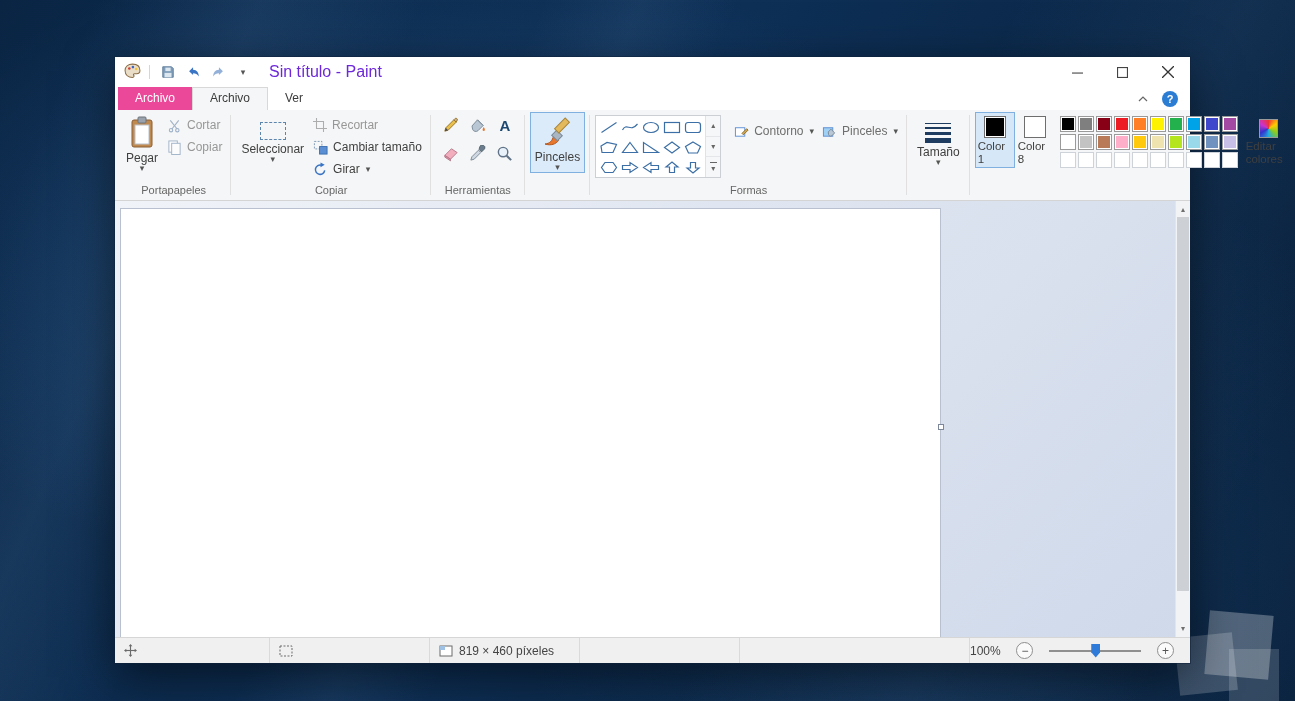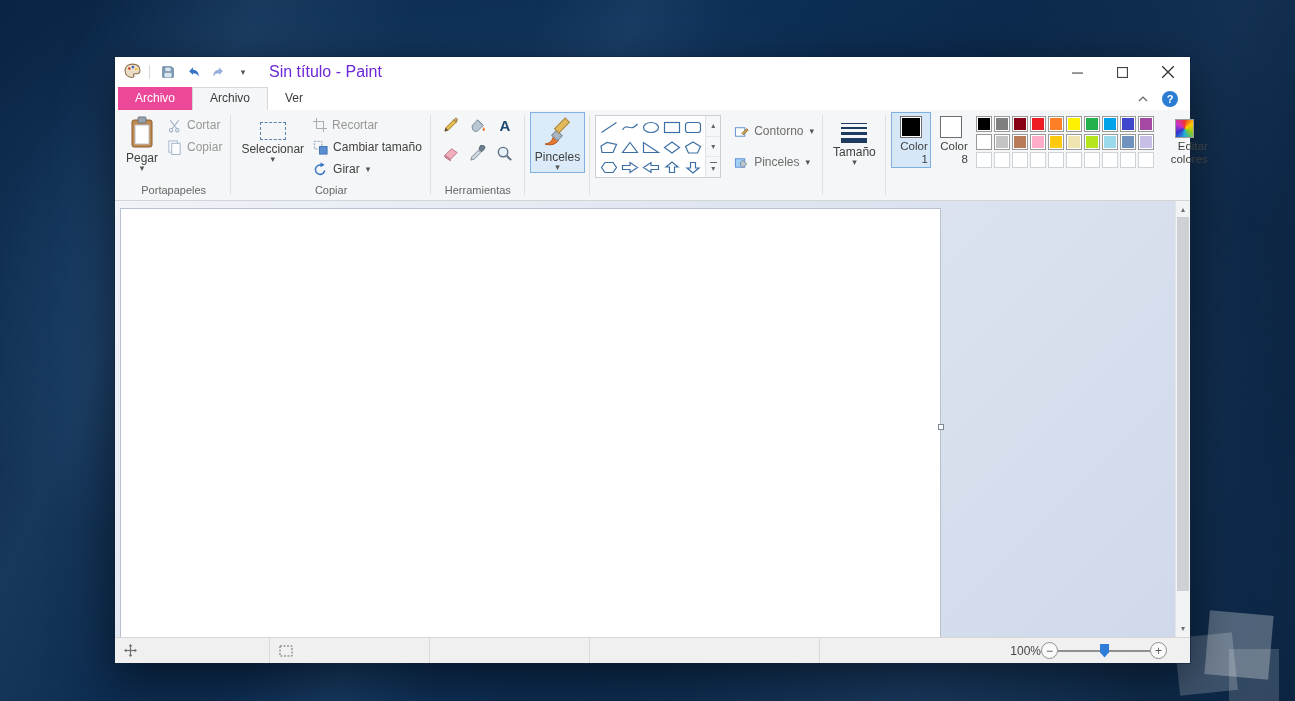--- a/index.html
+++ b/index.html
@@ -77,30 +77,30 @@
 
   .gallery{display:flex;align-items:stretch;border:1px solid #ccd0d5;background:#fff;height:63px;margin-top:3px}
   .shape-grid{display:grid;grid-template-columns:repeat(5,21px);grid-auto-rows:20px;padding:1px 2px;align-content:start}
   .shape-cell{display:flex;align-items:center;justify-content:center}
   .shape-cell svg{stroke:#3c6fa5;fill:#fff;stroke-width:1.2}
   .shape-cell svg .nf{fill:none}
   .gallery-scroll{width:15px;border-left:1px solid #dfe2e6;display:flex;flex-direction:column}
   .gscroll-btn{flex:1;display:flex;flex-direction:column;align-items:center;justify-content:center;font-size:8px;color:#666;background:#f6f7f8;border-bottom:1px solid #e4e6e9}
   .gscroll-btn:last-child{border-bottom:none}
   .more-dash{width:7px;height:1px;background:#666;margin-bottom:1px}
-  .shapes-opts{display:flex;flex-direction:column;gap:9px;margin-left:9px;padding-top:8px}
+  .shapes-opts{display:flex;margin-left:9px;padding-top:8px}
 
   .size-icon{display:flex;flex-direction:column;gap:3px;margin-top:7px}
   .size-line{width:26px;background:#1d3c60}
 
   .colors-content{align-items:flex-start}
   .colorbtn{display:flex;flex-direction:column;align-items:center;width:40px;padding:3px 2px 1px;border:1px solid transparent;cursor:default}
   .colorbtn.selected{background:#d6e8f8;border-color:#7fb0e0}
   .cswatch{width:22px;height:22px;border:1px solid #6e6e6e;box-shadow:inset 0 0 0 1px #fff}
-  .clbl{margin-top:2px;font-size:11.5px;line-height:13px;text-align:right;color:#3f3f3f}
+  .clbl{margin-top:2px;font-size:11.5px;line-height:13px;text-align:left;color:#3f3f3f}
   .palette{display:grid;grid-template-columns:repeat(10,18px);grid-auto-rows:18px;margin:3px 4px 0}
   .swatch{width:16px;height:16px;margin:1px;border:1px solid #9a9a9a;box-shadow:inset 0 0 0 1px #fff;cursor:default}
   .swatch.empty{border-color:#ced3d9;box-shadow:none;background:#fff}
   .rainbow{width:19px;height:19px;border:1px solid #9a9a9a;margin-top:3px;
     background:conic-gradient(#e33,#fc0,#8c2,#2ad,#33c,#c3c,#e33)}
   .colorbtn.edit{width:52px}
 
   
   .workarea{flex:1;position:relative;overflow:hidden;
     background:linear-gradient(135deg,#f0f3f8 0%,#e0e6f1 40%,#cfd9ea 100%)}
@@ -109,21 +109,21 @@
   .vscroll{position:absolute;right:0;top:0;bottom:0;width:15px;background:#f2f3f5;border-left:1px solid #e3e5e8}
   .vs-arrow{position:absolute;left:0;right:0;height:15px;display:flex;align-items:center;justify-content:center;font-size:8px;color:#6f6f6f}
   .vs-arrow.top{top:1px}
   .vs-arrow.bottom{bottom:1px}
   .vs-thumb{position:absolute;left:1px;right:1px;top:16px;height:374px;background:#cdd0d4}
 
   
   .statusbar{height:26px;flex:0 0 26px;background:#f0f0f0;border-top:1px solid #d6d6d6;display:flex;align-items:center;color:#444}
   .sb-seg{height:100%;display:flex;align-items:center;gap:6px;padding:0 9px;border-right:1px solid #dadada}
   .sb-1{width:155px}.sb-2{width:160px}.sb-3{width:150px}.sb-4{width:160px}.sb-5{width:230px}
-  .sb-zoom{flex:1;display:flex;align-items:center;justify-content:flex-end;gap:0;padding-right:23px}
+  .sb-zoom{flex:1;display:flex;align-items:center;justify-content:space-between;gap:0;padding-right:16px}
   .zoom-btn{width:17px;height:17px;border-radius:50%;border:1px solid #8f8f8f;background:#fafafa;color:#555;
     display:flex;align-items:center;justify-content:center;font-size:12px;line-height:1}
   .slider{position:relative;width:92px;height:16px}
   .slider .track{position:absolute;left:0;right:0;top:7px;height:2px;background:#8f8f8f}
   .slider .thumb{position:absolute;left:calc(50% - 4px);top:1px;width:9px;height:14px;background:#2f7bd9;
     clip-path:polygon(0 0,100% 0,100% 62%,50% 100%,0 62%)}
 </style>
 </head>
 <body>
 
@@ -438,20 +438,21 @@
             <div class="smallbtn" style="color:#6e6e6e">
               <svg width="15" height="15" viewBox="0 0 16 16">
                   <rect x="1.5" y="4" width="10" height="9" fill="#9fd0f5" stroke="#5b8fd4"></rect>
                   <path d="M9.5,5.5 L13.5,9.5 L10.5,12.5 C9.5,13.5 7.2,13 7,11.2 L6.7,8.5 Z" fill="#b9c7d4" stroke="#7a8a98"></path>
                 </svg>
               <span>Pinceles</span>
               <span class="caret-inline">▾</span>
             </div>
           </div>
         </div>
+        <div class="group-label">Formas</div>
       </div>
 
       <div class="group">
         <div class="group-content">
           <div class="bigbtn">
             <span class="size-icon">
               <span class="size-line" style="height:1px"></span>
               <span class="size-line" style="height:2px"></span>
               <span class="size-line" style="height:3px"></span>
               <span class="size-line" style="height:5px"></span>
@@ -534,20 +535,27 @@
             <path d="M7,0 L9,2.5 L5,2.5 Z M7,14 L9,11.5 L5,11.5 Z M0,7 L2.5,5 L2.5,9 Z M14,7 L11.5,5 L11.5,9 Z"></path>
             <rect x="6.4" y="2" width="1.2" height="10"></rect>
             <rect x="2" y="6.4" width="10" height="1.2"></rect>
           </svg>
       </div>
       <div class="sb-seg sb-2">
         <svg width="14" height="12" viewBox="0 0 14 12">
             <rect x="1" y="1" width="12" height="10" fill="none" stroke="#6b6b6b" stroke-dasharray="2,1.5"></rect>
           </svg>
       </div>
+      <div class="sb-seg sb-3">
+        <svg width="14" height="12" viewBox="0 0 14 12">
+            <rect x="1" y="1" width="12" height="10" fill="#fff" stroke="#6b6b6b"></rect>
+            <rect x="1" y="1" width="5" height="4" fill="#9fc1e3"></rect>
+          </svg>
+        <span>819 × 460 píxeles</span>
+      </div>
       <div class="sb-seg sb-4"></div>
       <div class="sb-seg sb-5"></div>
       <div class="sb-zoom">
         <span>100%</span>
         <div class="zoom-btn">
             <span>−</span>
           </div>
         <div class="slider">
           <div class="track"></div>
           <div class="thumb"></div>

